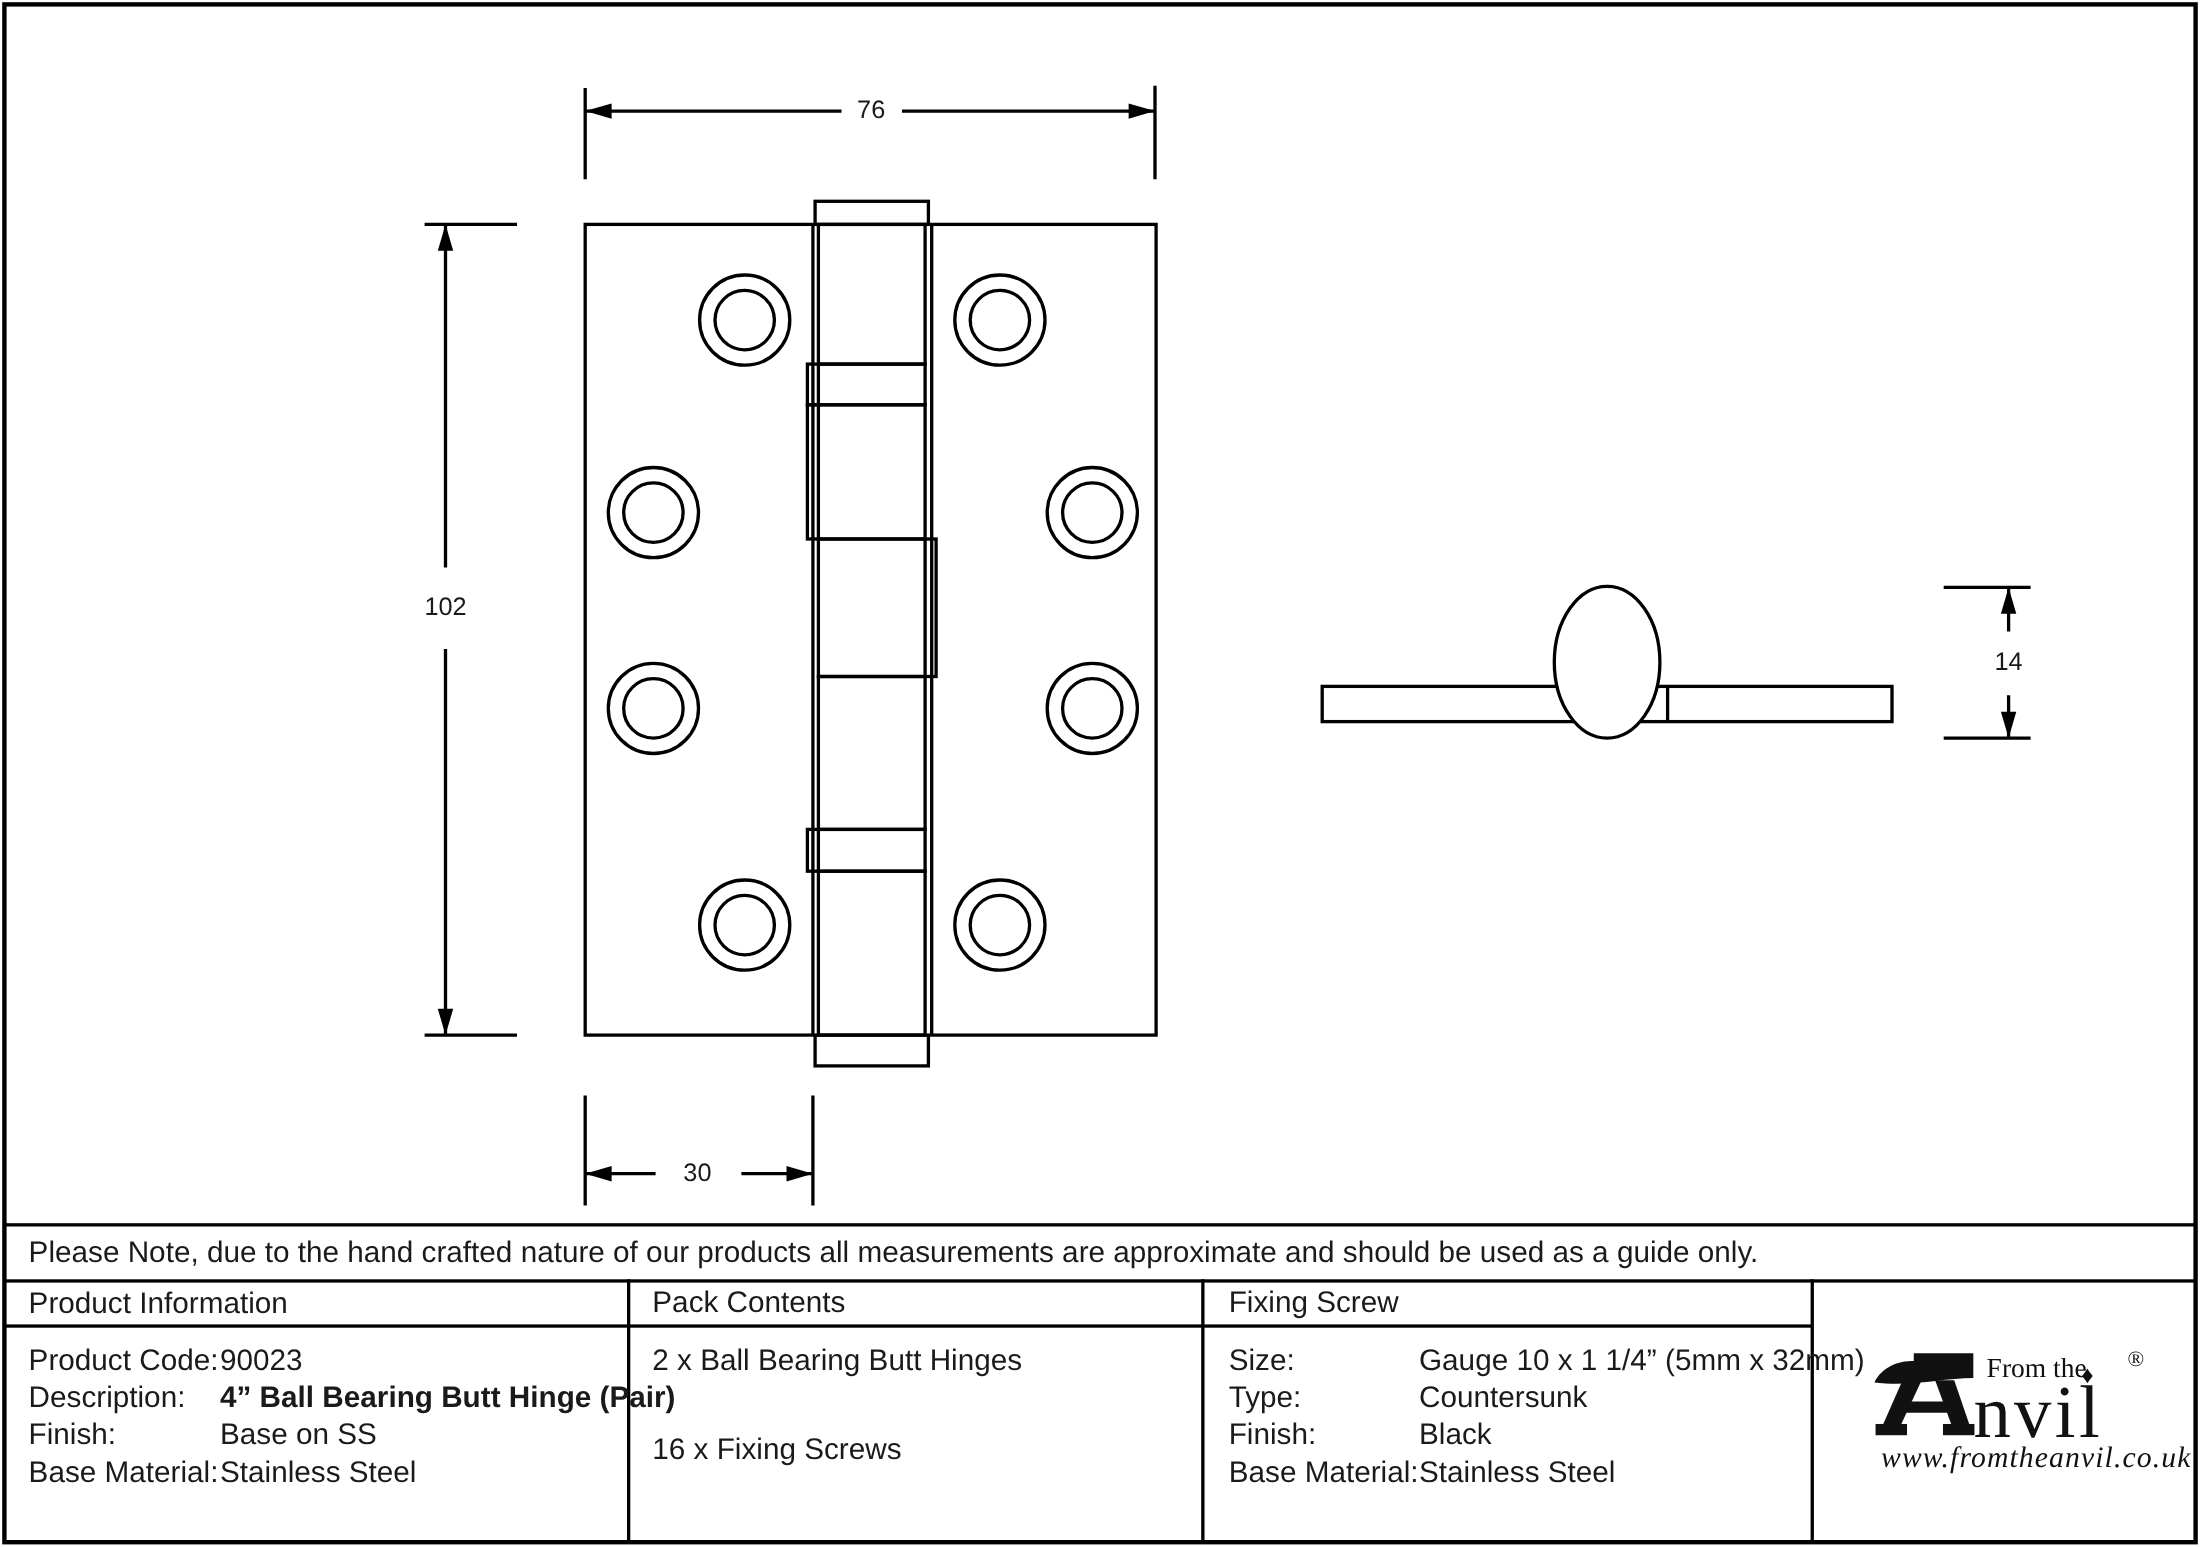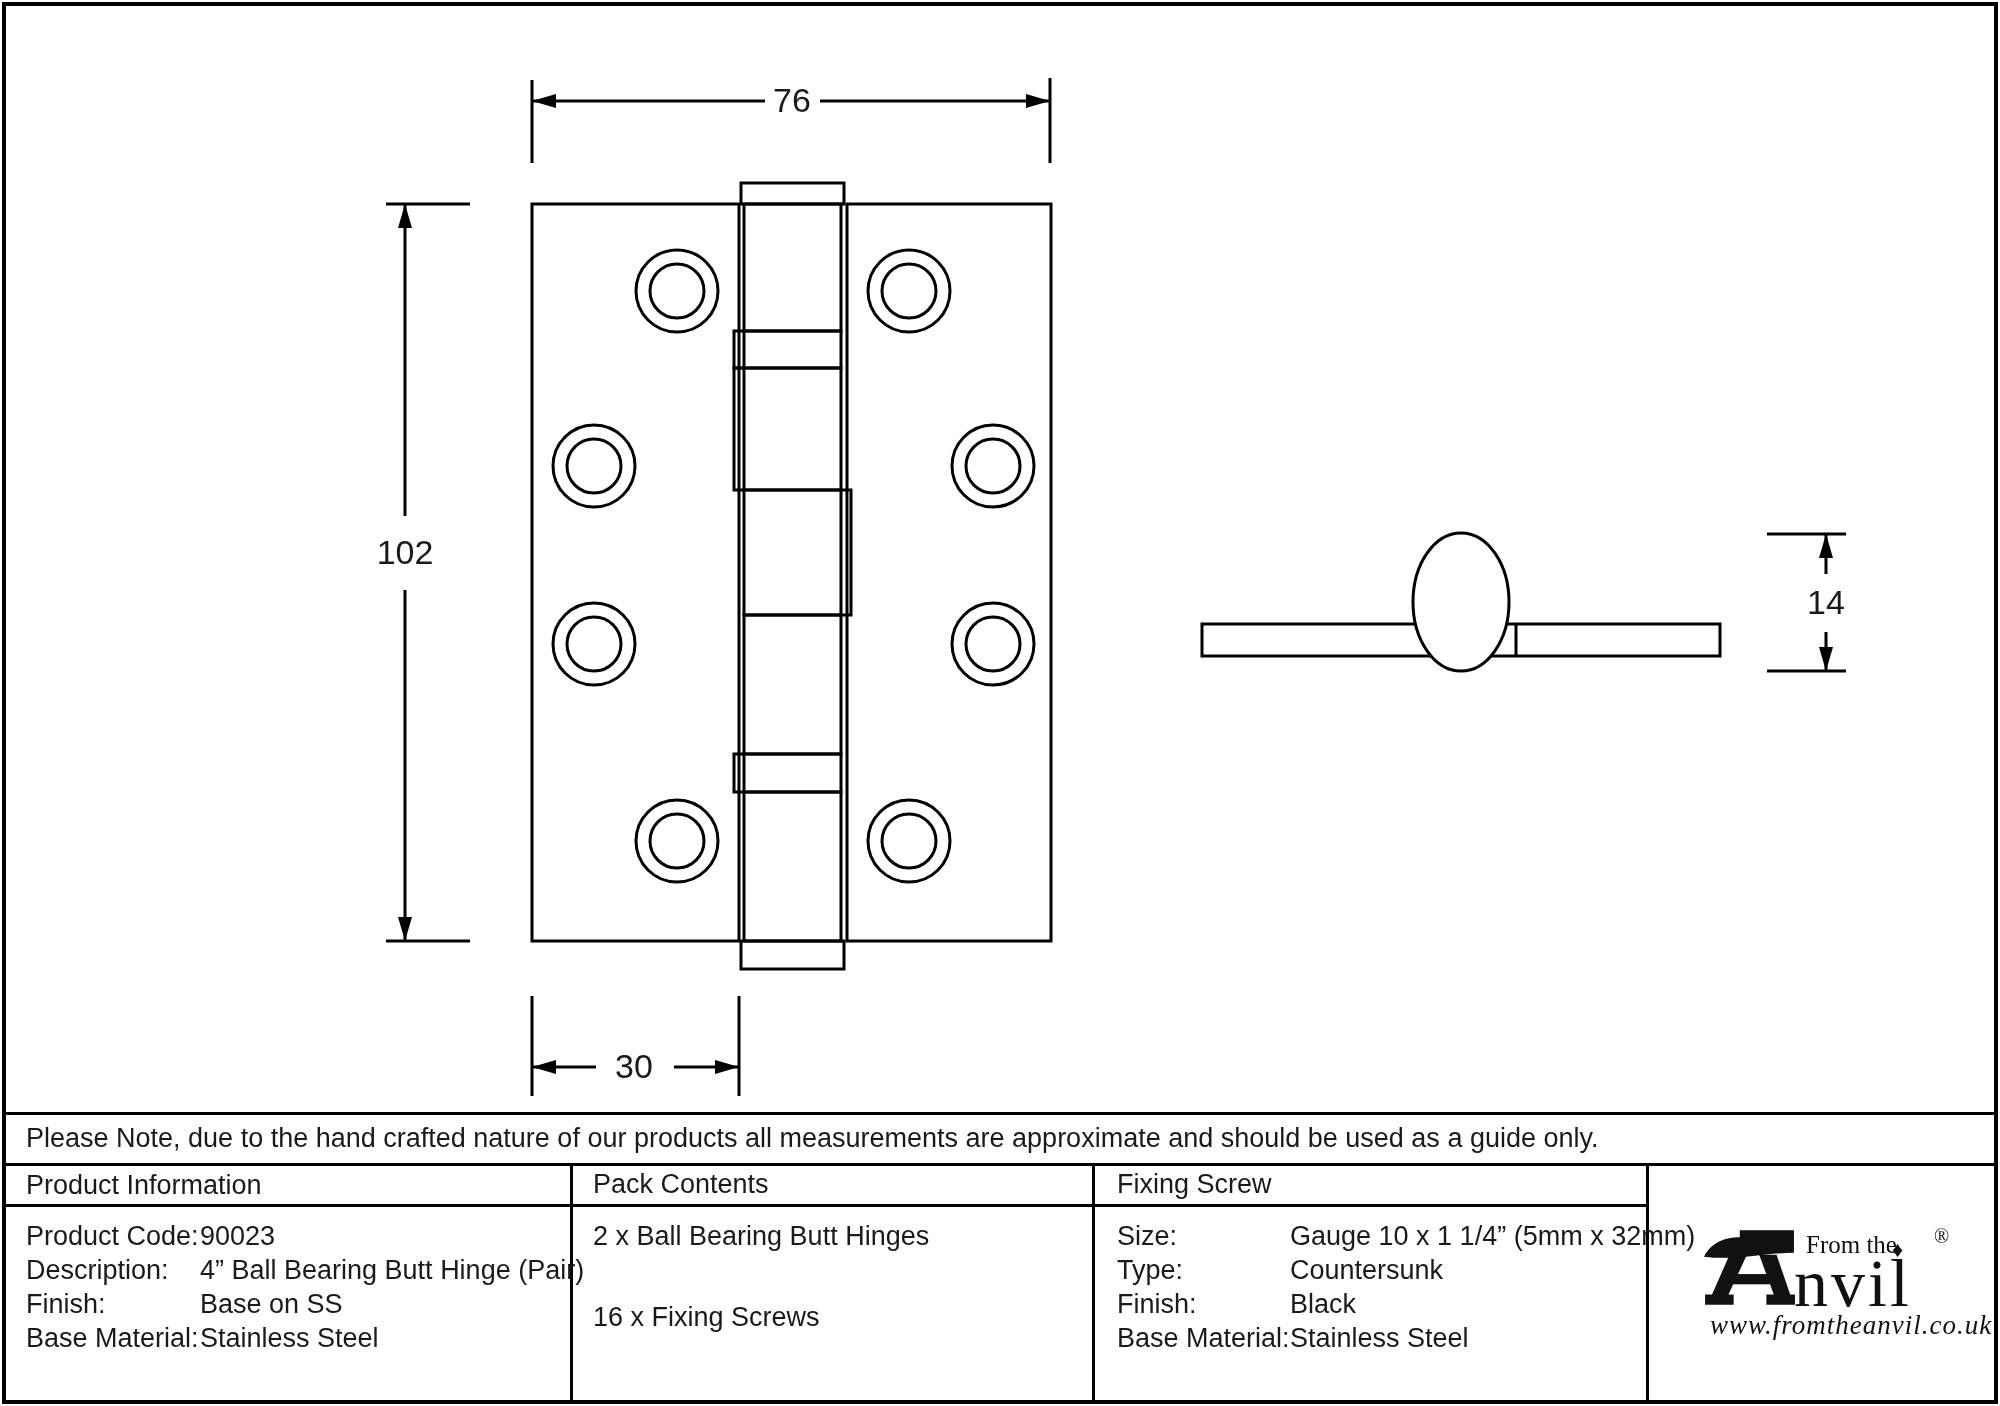--- a/index.html
+++ b/index.html
@@ -14,21 +14,21 @@
   .frame{
     position:absolute;inset:2px;
     border:4px solid #000;
     pointer-events:none;
   }
   svg.draw{position:absolute;left:0;top:0;}
   
   .dim-label{
     position:absolute;
     transform:translate(-50%,-50%);
-    font-size:34px;
+    font-size:23px;
     background:#fff;
     padding:0 5px;
     color:#1a1a1a;
     white-space:nowrap;
   }
   
   .hline,.vline{position:absolute;background:#000;}
   .hline{height:3px;}
   .vline{width:3px;}
   
@@ -167,21 +167,21 @@
 
   <div class="txt" style="left:26px;top:1121px;">Please Note, due to the hand crafted nature of our products all measurements are approximate and should be used as a guide only.</div>
 
   <div class="txt" style="left:26px;top:1168px;">Product Information</div>
   <div class="txt" style="left:593px;top:1167px;">Pack Contents</div>
   <div class="txt" style="left:1117px;top:1167px;">Fixing Screw</div>
 
   <div class="txt" style="left:26px;top:1219px;">Product Code:</div>
   <div class="txt" style="left:200px;top:1219px;">90023</div>
   <div class="txt" style="left:26px;top:1253px;">Description:</div>
-  <div class="txt" style="left:200px;top:1253px;">4” Ball Bearing Butt Hinge (Pair)</div>
+  <div class="txt" style="left:200px;top:1253px;font-weight:bold;">4” Ball Bearing Butt Hinge (Pair)</div>
   <div class="txt" style="left:26px;top:1287px;">Finish:</div>
   <div class="txt" style="left:200px;top:1287px;">Base on SS</div>
   <div class="txt" style="left:26px;top:1321px;">Base Material:</div>
   <div class="txt" style="left:200px;top:1321px;">Stainless Steel</div>
 
   <div class="txt" style="left:593px;top:1219px;">2 x Ball Bearing Butt Hinges</div>
   <div class="txt" style="left:593px;top:1254px;margin-top:46px;">16 x Fixing Screws</div>
 
   <div class="txt" style="left:1117px;top:1219px;">Size:</div>
   <div class="txt" style="left:1290px;top:1219px;">Gauge 10 x 1 1/4” (5mm x 32mm)</div>

